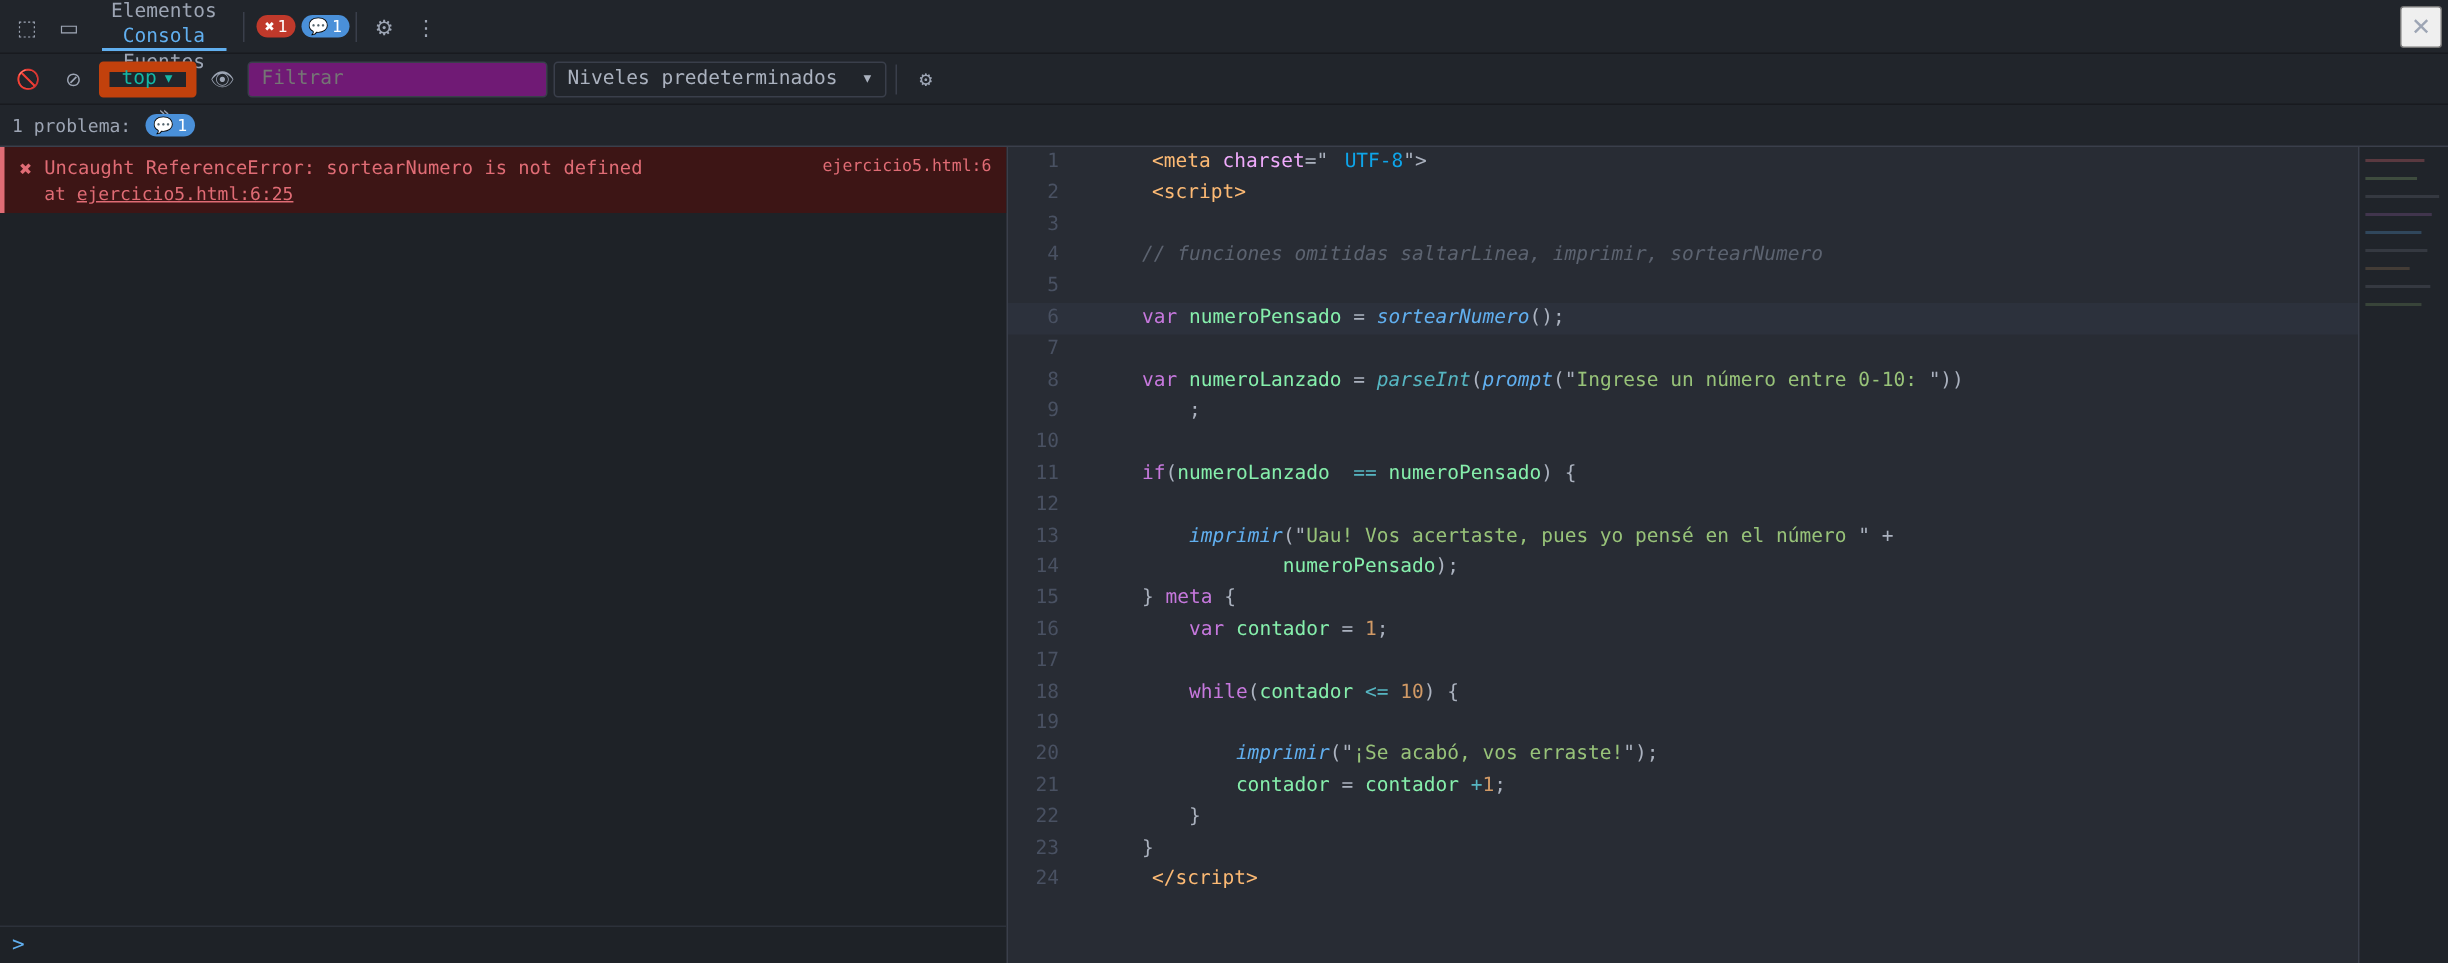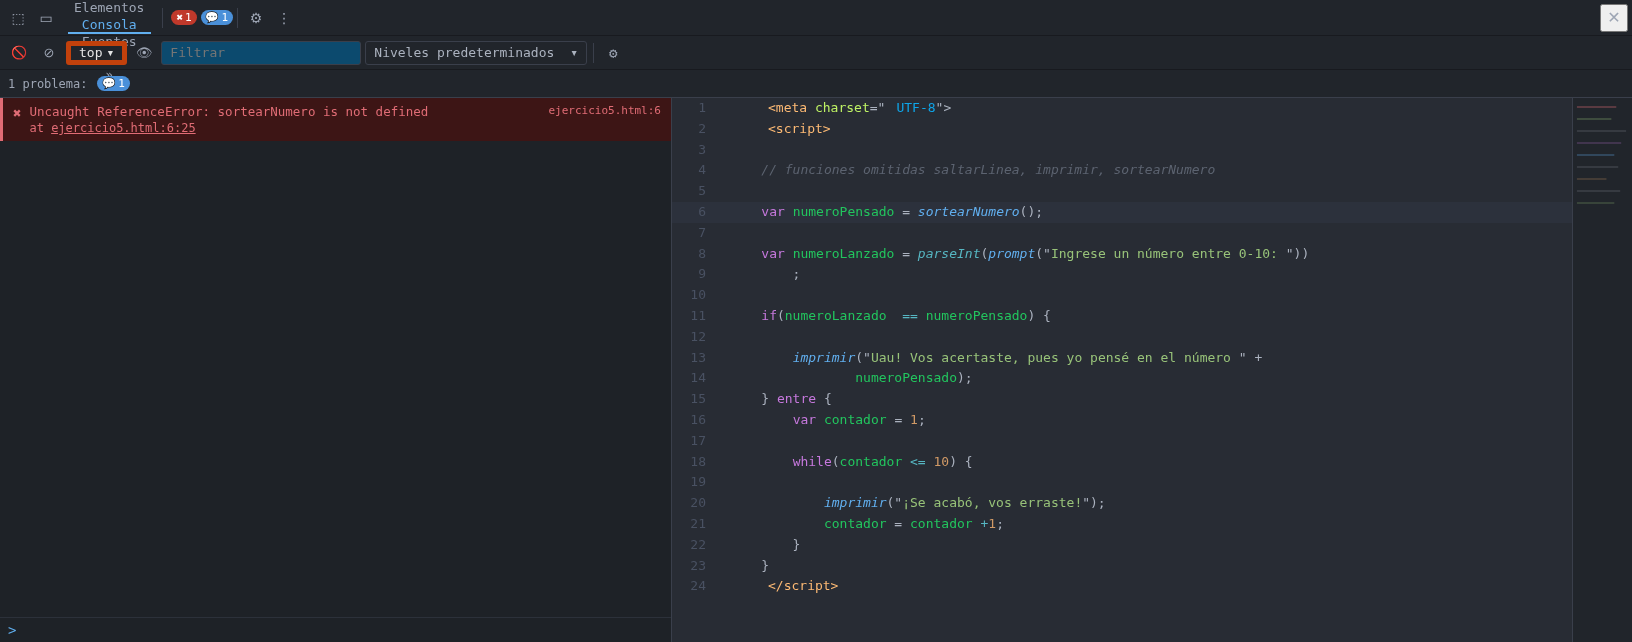--- a/index.html
+++ b/index.html
@@ -124,42 +124,42 @@
       font-size: 13px;
       background: none;
       border: none;
     }
 
     .top-dropdown {
       display: flex;
       align-items: center;
       gap: 4px;
       padding: 2px 8px;
-      border: 5px solid #c2410c;
+      border: 7px solid #c2410c;
       border-radius: 3px;
       cursor: pointer;
-      color: #e5e5e5;
+      color: #14b8a6;
       font-size: 13px;
       background: #21252b;
       height: 24px;
     }
 
     .eye-btn {
       width: 26px;
       height: 26px;
       display: flex;
       align-items: center;
       justify-content: center;
       cursor: pointer;
       color: #9da5b4;
       font-size: 13px;
     }
 
     .filter-input {
-      background: #0c4a6e;
+      background: #701a75;
       border: 1px solid #3a3f4b;
       border-radius: 3px;
       color: #abb2bf;
       padding: 2px 8px;
       font-size: 13px;
       height: 24px;
       width: 200px;
       font-family: inherit;
       outline: none;
     }
@@ -322,23 +322,23 @@
       background: #2c313c;
     }
 
     
     .kw { color: #c678dd; }
     .fn { color: #61afef; font-style: italic; }
     .str { color: #98c379; }
     .num { color: #d19a66; }
     .comment { color: #5c6370; font-style: italic; }
     .tag { color: #fdba74; margin-left: 38px; }
-    .attr { color: #bef264; }
+    .attr { color: #f0abfc; }
     .val { color: #0ea5e9; margin-left: 11px; }
-    .var-name { color: #22c55e; margin-top: 44px; }
+    .var-name { color: #86efac; margin-top: 44px; }
     .op { color: #56b6c2; }
     .builtin { color: #56b6c2; font-style: italic; }
 
     
     .minimap {
       width: 60px;
       background: #21252b;
       border-left: 1px solid #3a3f4b;
       overflow: hidden;
     }
@@ -479,21 +479,21 @@
           <tr>
             <td class="line-num">13</td>
             <td class="line-content">        <span class="fn">imprimir</span>("<span class="str">Uau! Vos acertaste, pues yo pensé en el número </span>" +</td>
           </tr>
           <tr>
             <td class="line-num">14</td>
             <td class="line-content">                <span class="var-name">numeroPensado</span>);</td>
           </tr>
           <tr>
             <td class="line-num">15</td>
-            <td class="line-content">    } <span class="kw">entre</span> {</td>
+            <td class="line-content">    } <span class="kw">meta</span> {</td>
           </tr>
           <tr>
             <td class="line-num">16</td>
             <td class="line-content">        <span class="kw">var</span> <span class="var-name">contador</span> = <span class="num">1</span>;</td>
           </tr>
           <tr>
             <td class="line-num">17</td>
             <td class="line-content"></td>
           </tr>
           <tr>

